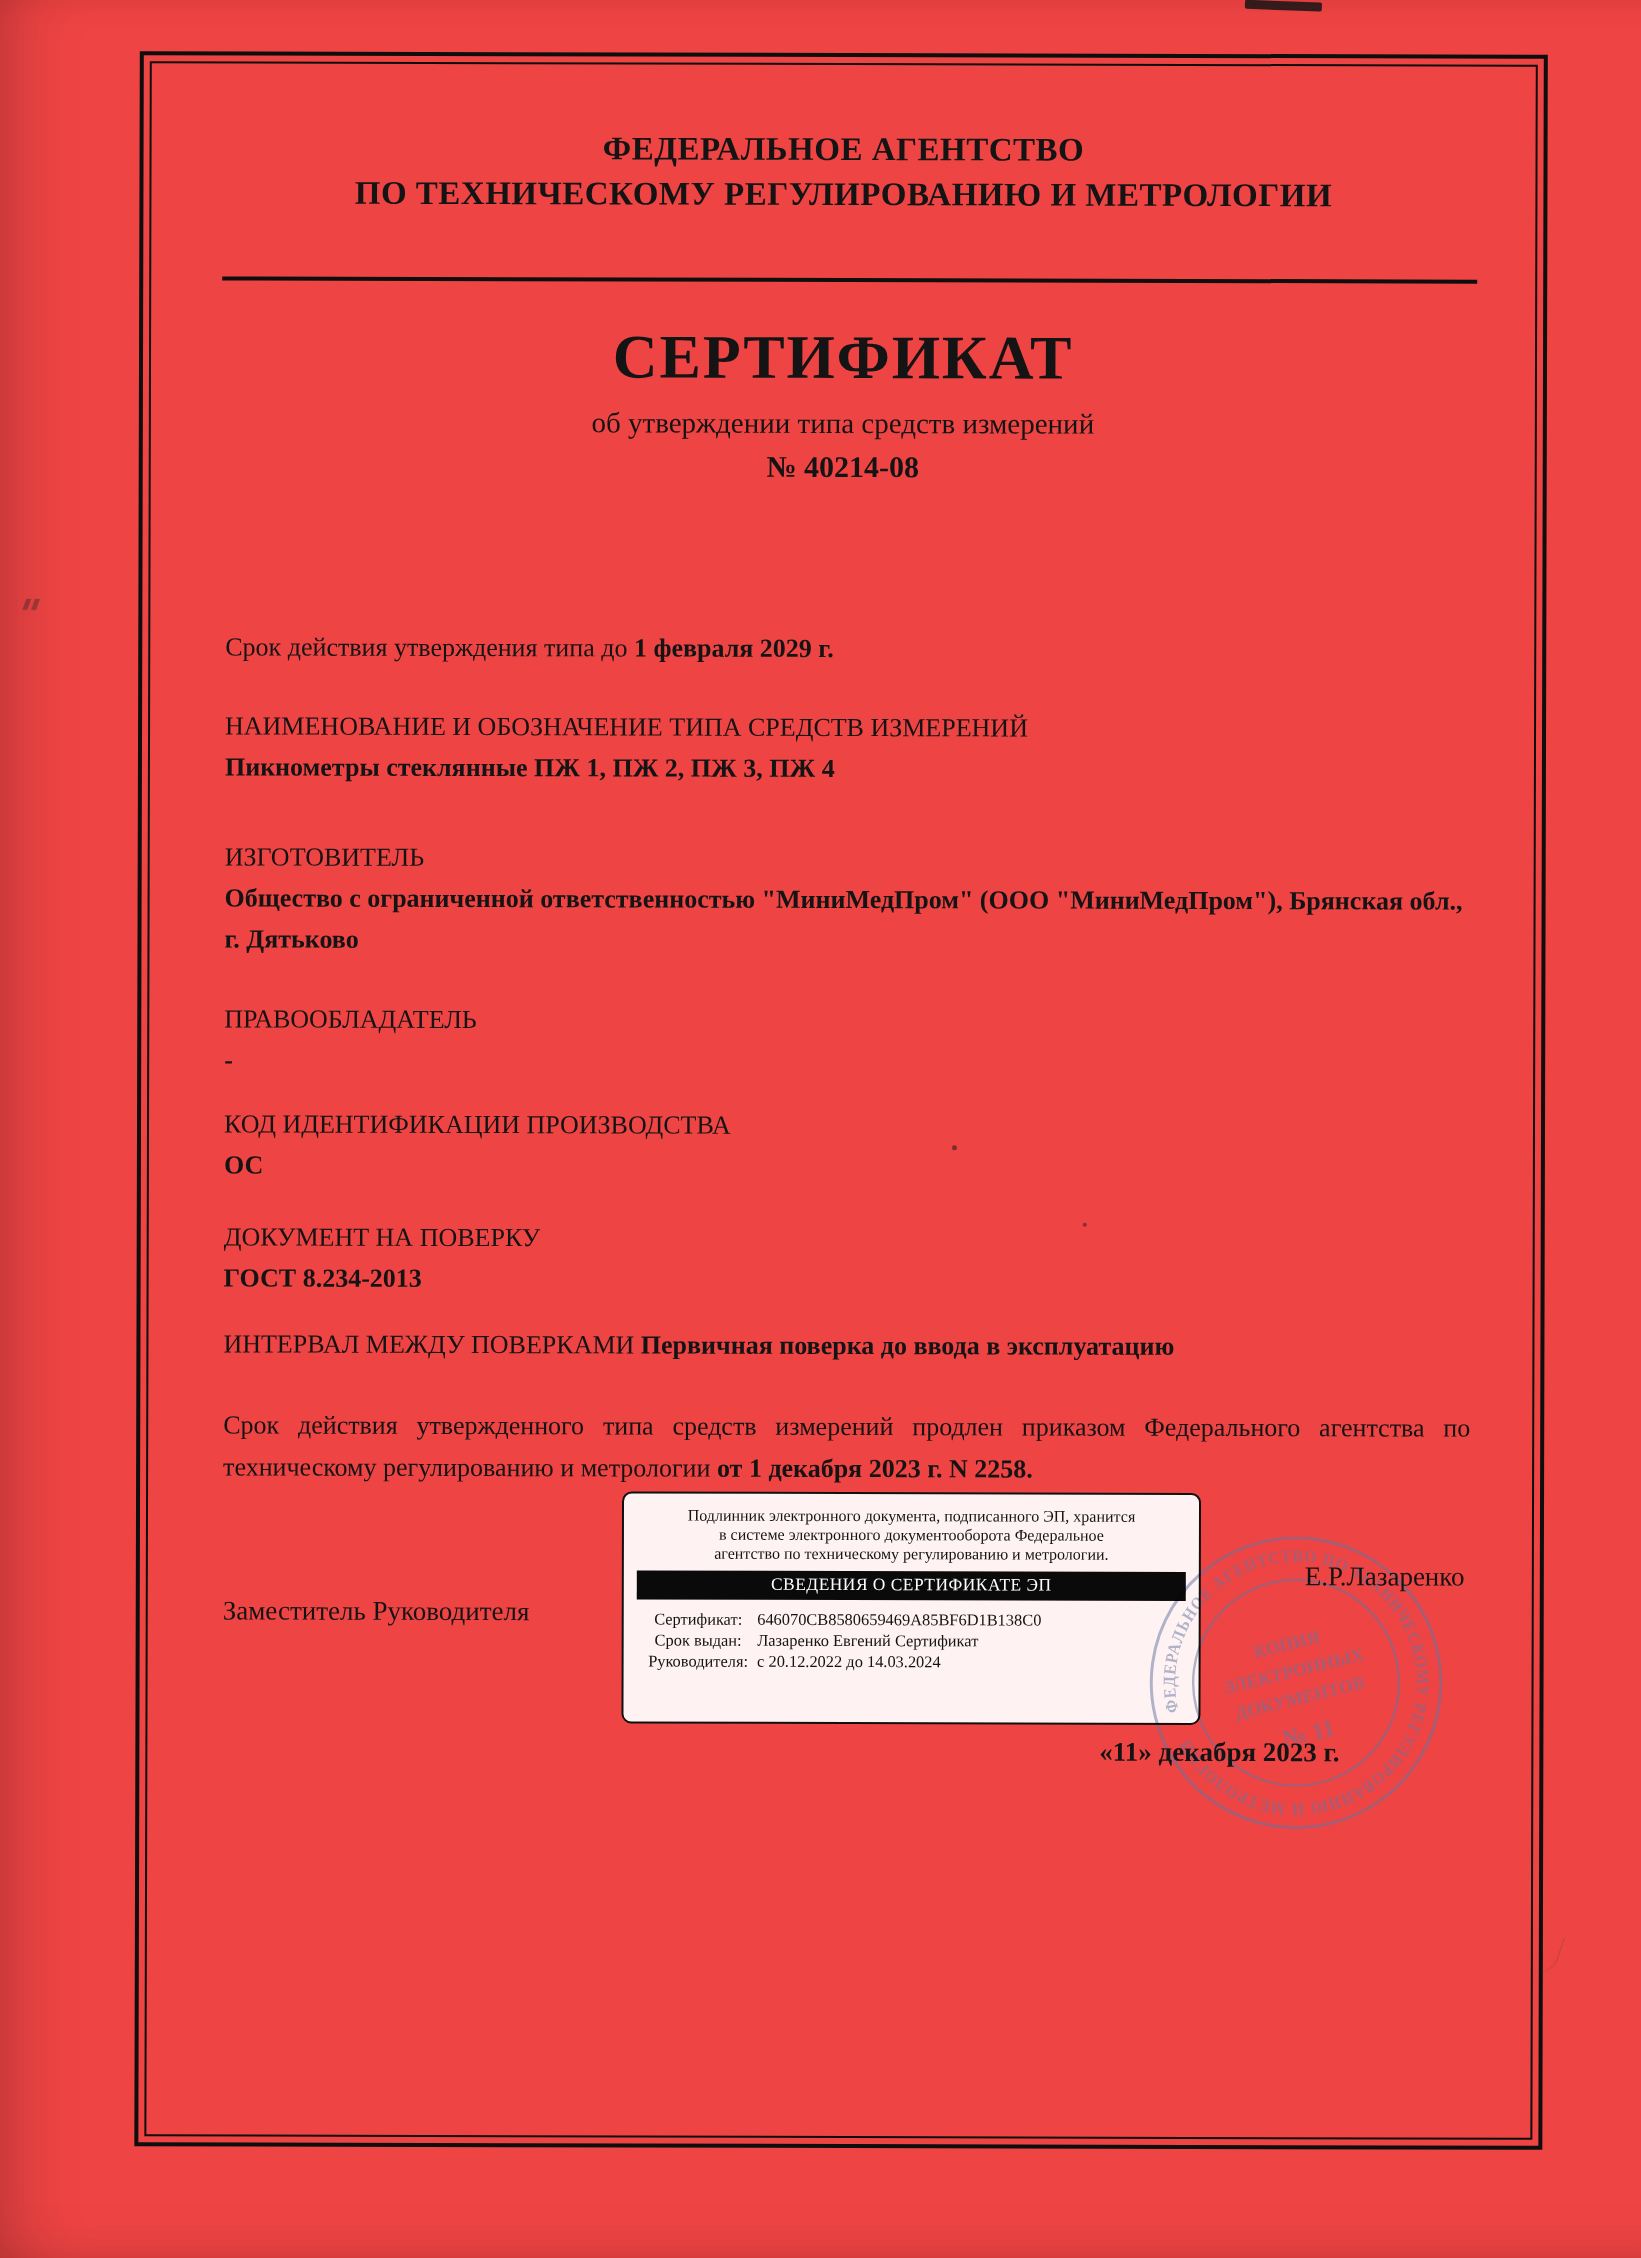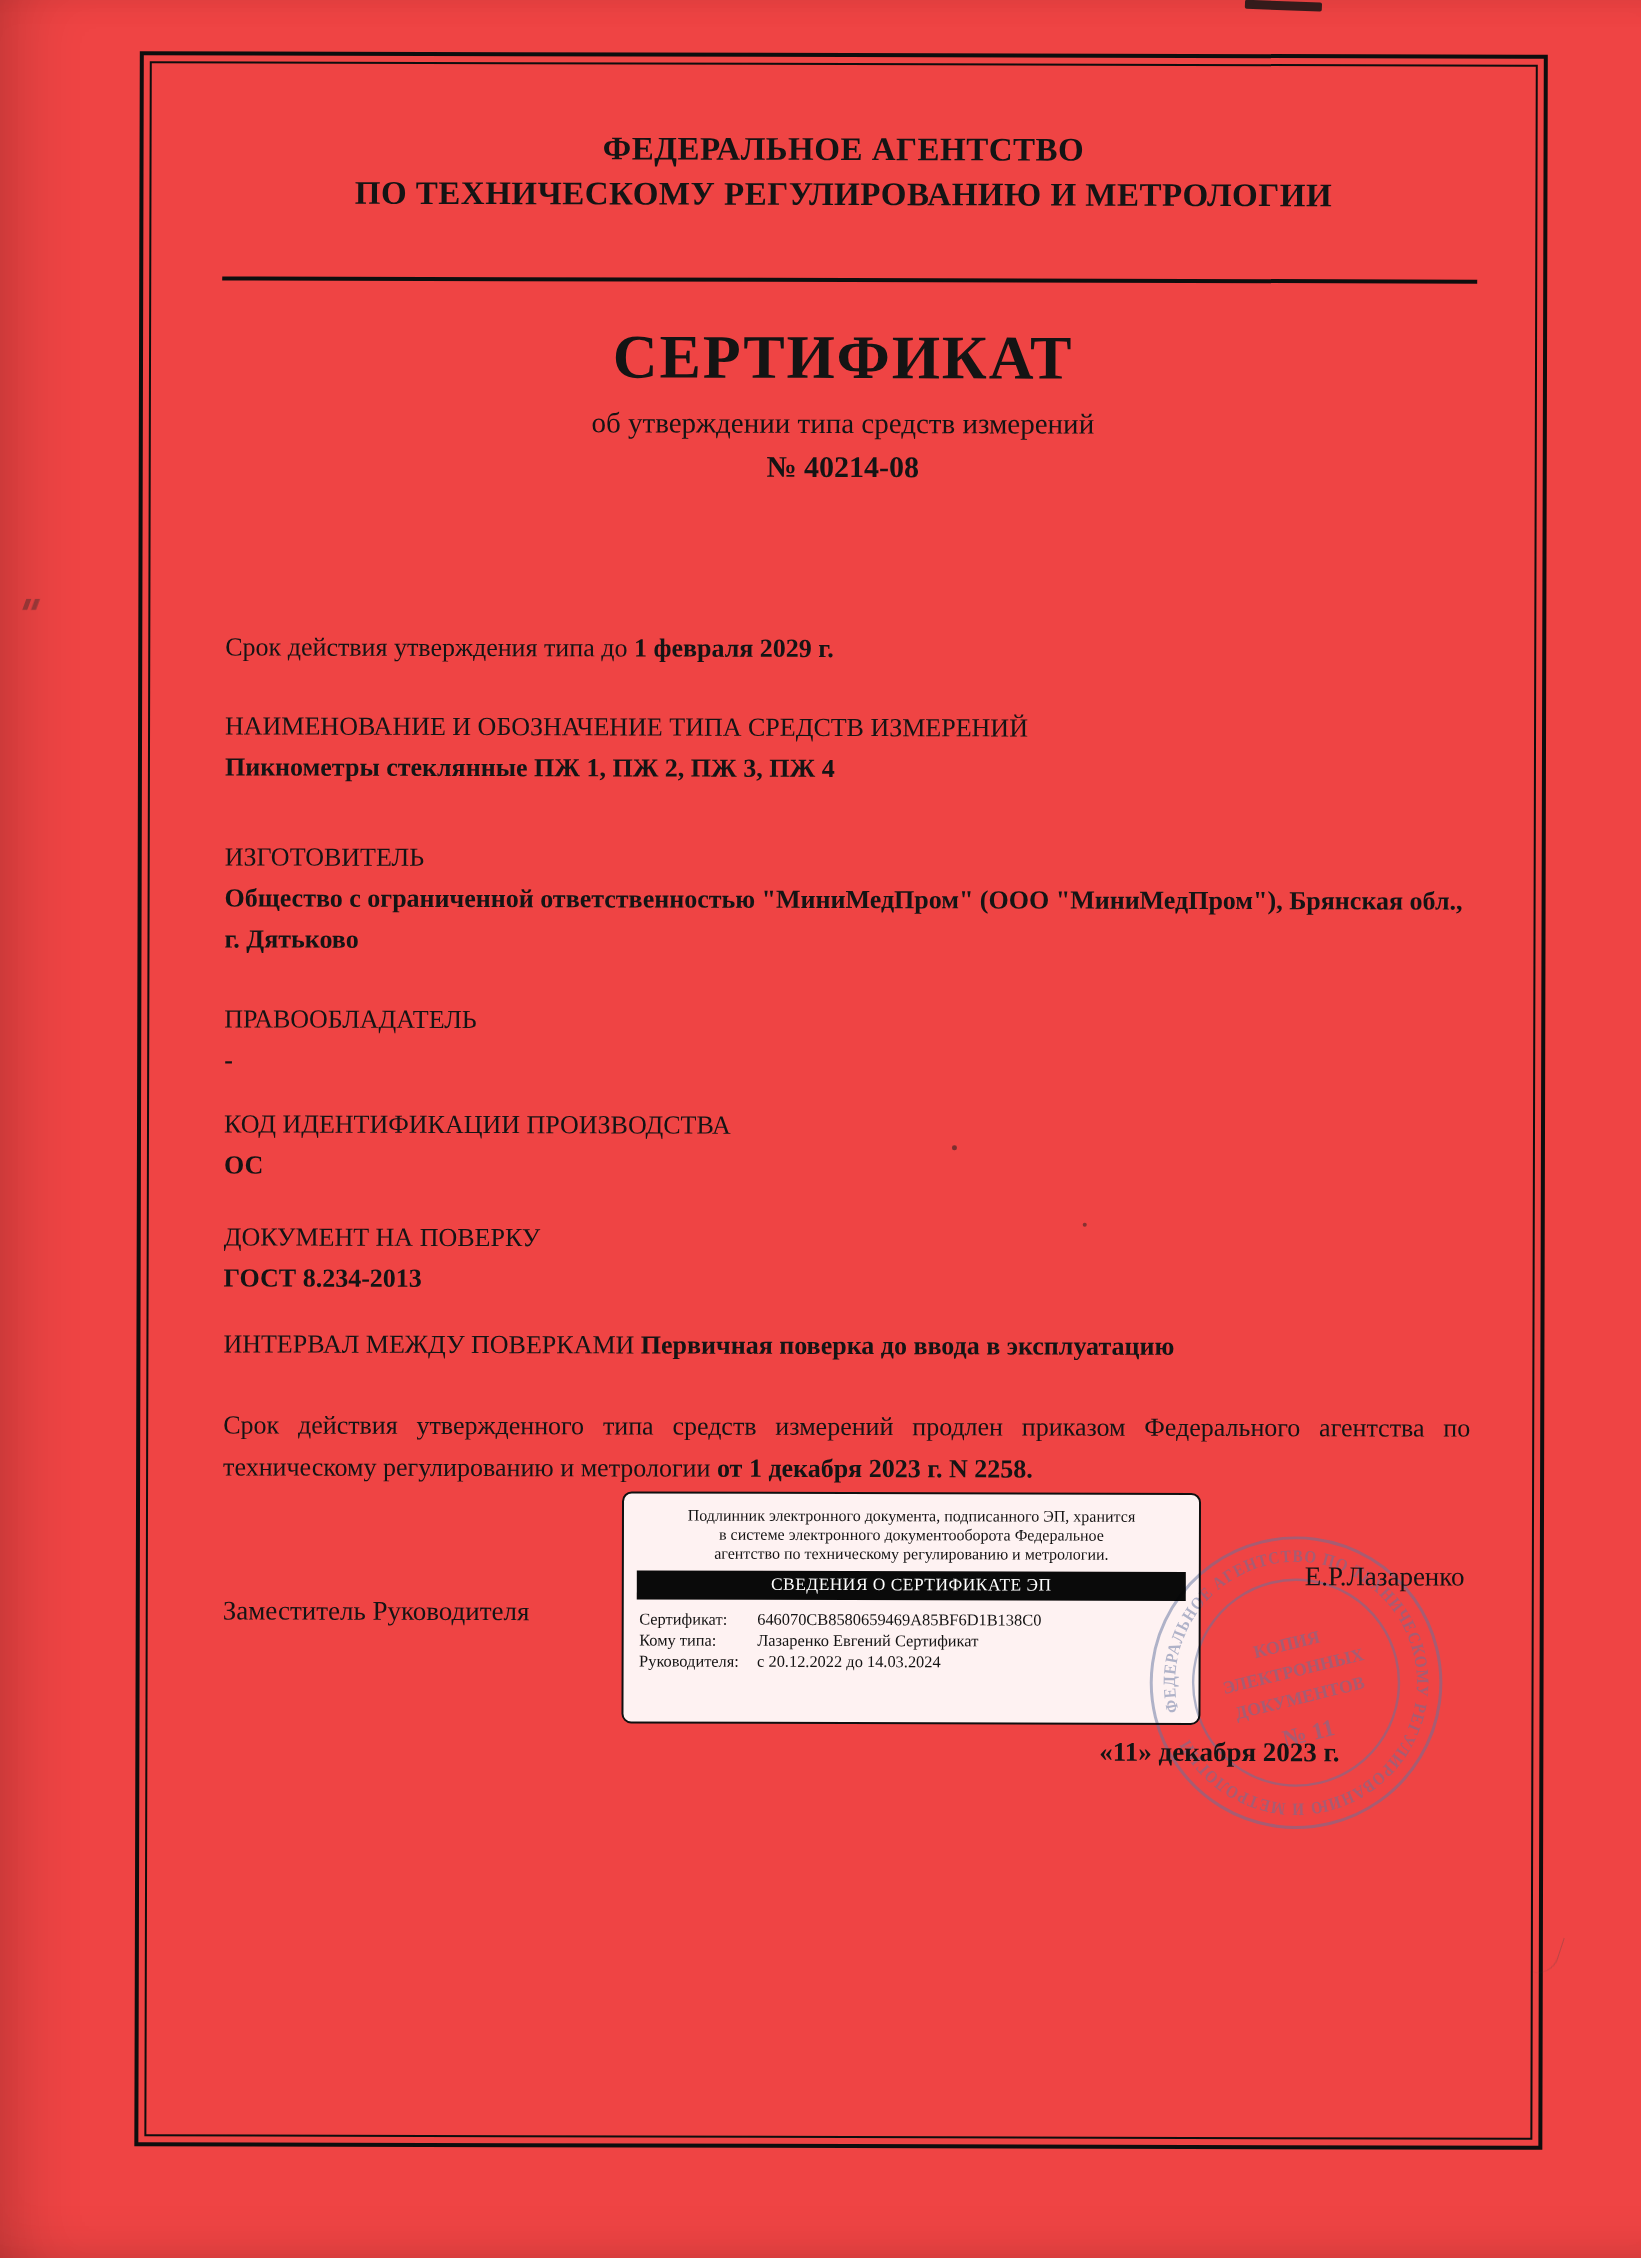--- a/index.html
+++ b/index.html
@@ -47,21 +47,21 @@
   .sig-name{position:absolute;left:1274px;top:1560px;font-size:27px;margin-left:32px;}
   .sig-date{position:absolute;left:1101px;top:1736px;width:369px;text-align:left;font-size:27px;font-weight:bold;z-index:6;}
 
   
   .ep-box{position:absolute;left:623px;top:1492px;width:579px;height:232px;box-sizing:border-box;
     border:2.9px solid #101010;border-radius:9.7px;background:rgba(255,255,255,.93);
     padding:11.6px 11.6px 7.7px;z-index:4;}
   .ep-note{font-size:16px;line-height:19.3px;text-align:center;max-width:454px;margin:0 auto;}
   .ep-bar{margin:7.7px 1.9px 8.7px;background:#0a0a0a;color:#ffffff;font-size:17.4px;text-align:center;padding:2.9px 0 4.8px;letter-spacing:0.5px;}
   .ep-row{font-size:16.4px;line-height:21px;padding-left:3.9px;}
-  .ep-lab{display:inline-block;min-width:118px;}
+  .ep-lab{display:inline-block;min-width:118px;text-align:center;}
 
   
   .stamp{position:absolute;left:1118px;top:1502px;width:359px;height:359px;opacity:.5;
     transform:rotate(-14deg);mix-blend-mode:multiply;z-index:5;}
   .stamp .ring{fill:none;stroke:#5f74a0;}
   .stamp .ring-text{fill:#5f74a0;font-size:14.5px;font-weight:bold;letter-spacing:1px;}
   .stamp .ctr{fill:#5f74a0;text-anchor:middle;font-weight:bold;}
 
   
   .artifact{position:absolute;}
@@ -135,21 +135,21 @@
     <div class="sig-title">Заместитель Руководителя</div>
     <div class="sig-name">Е.Р.Лазаренко</div>
 
     <div class="ep-box">
       <div class="ep-note">Подлинник электронного документа, подписанного ЭП, хранится в системе электронного документооборота Федеральное агентство по техническому регулированию и метрологии.</div>
       <div class="ep-bar">СВЕДЕНИЯ О СЕРТИФИКАТЕ ЭП</div>
       <div class="ep-row">
         <span class="ep-lab">Сертификат:</span><span>646070CB8580659469A85BF6D1B138C0</span>
       </div>
       <div class="ep-row">
-        <span class="ep-lab">Кому типа:</span><span>Лазаренко Евгений Сертификат</span>
+        <span class="ep-lab">Срок выдан:</span><span>Лазаренко Евгений Сертификат</span>
       </div>
       <div class="ep-row">
         <span class="ep-lab">Руководителя:</span><span>с 20.12.2022 до 14.03.2024</span>
       </div>
     </div>
 
     <svg class="stamp" viewBox="0 0 300 300" aria-hidden="true">
       <defs>
         <path id="ringPath" d="M150,150 m-101,0 a101,101 0 1,1 202,0 a101,101 0 1,1 -202,0"></path>
       </defs>

